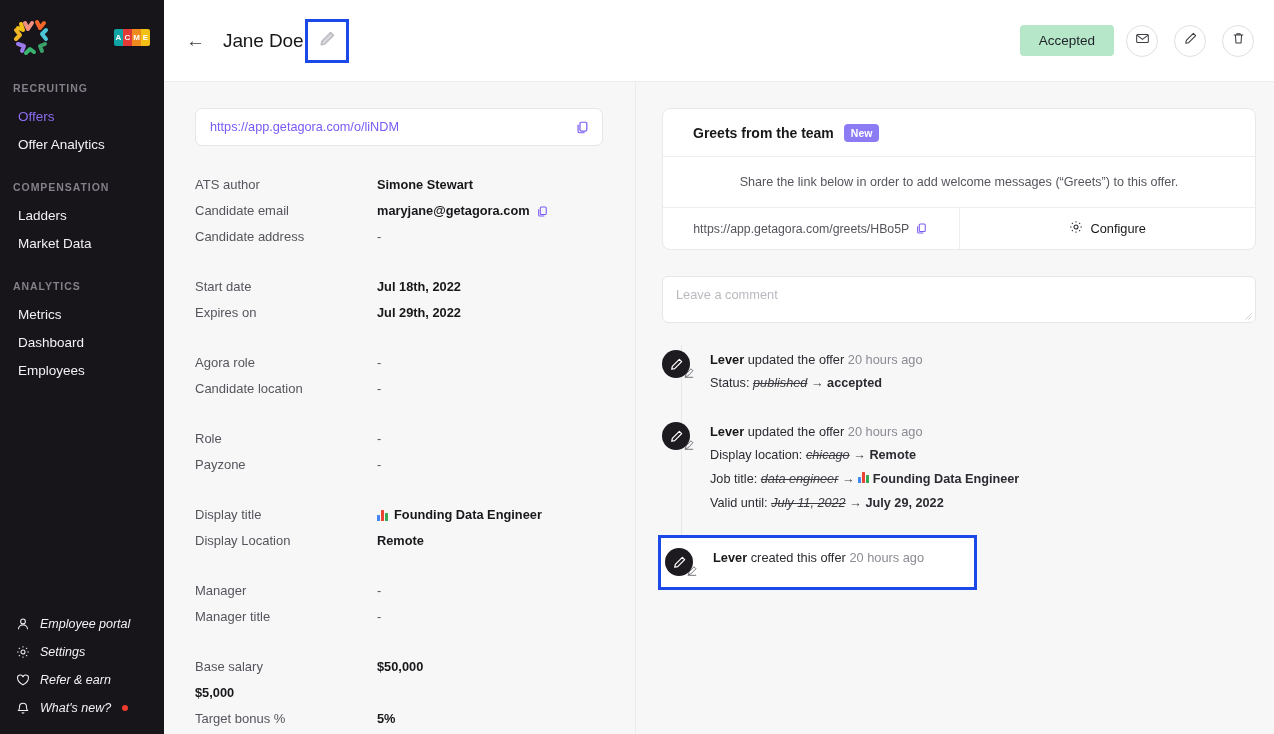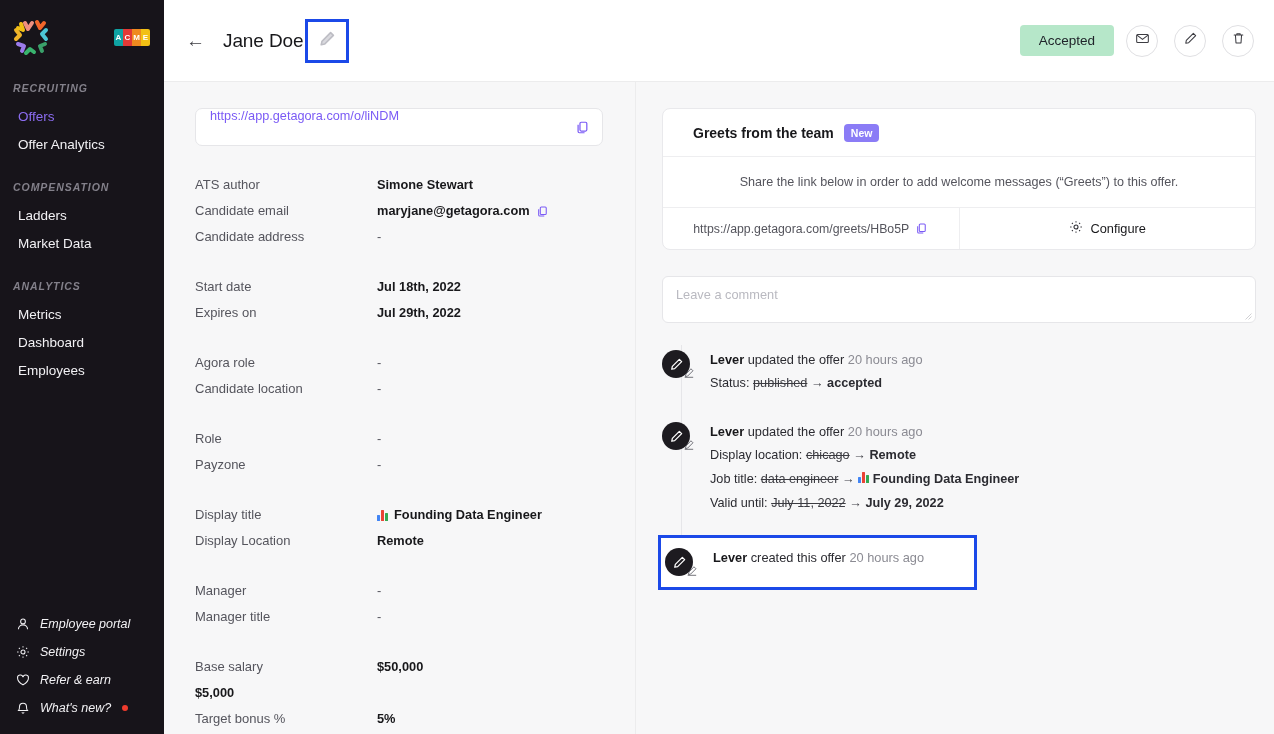--- a/index.html
+++ b/index.html
@@ -26,21 +26,20 @@
   }
   .acme-badge span {
     font-size: 8px; font-weight: bold; color: #fff;
     width: 9px; height: 17px; line-height: 17px; text-align: center;
     font-family: "Liberation Sans", sans-serif;
   }
   .sb-section {
     font-size: 10.5px; letter-spacing: 0.09em; color: #83808a;
     font-weight: bold; padding: 0 0 0 13px; margin-top: 22px; margin-bottom: 9px;
     text-transform: uppercase;
-    font-style: italic;
   }
   .sb-section.first { margin-top: 24px; }
   .sb-item {
     font-size: 13.5px; color: #f2f1f4; padding: 5px 0 5px 18px;
     cursor: pointer; line-height: 18px;
   }
   .sb-item.active { color: #8b6cf0; }
 
   .sb-bottom { position: absolute; bottom: 12px; left: 0; width: 164px; font-style: italic; }
   .sb-bitem {
@@ -78,21 +77,21 @@
 
   .body { flex: 1; display: flex; min-height: 0; overflow: hidden; }
 
   
   .left-col {
     width: 472px; flex: 0 0 472px; border-right: 1px solid #ececed;
     padding: 26px 32px 0 31px; overflow: hidden; background: #f7f7f8;
   }
   .url-box {
     background: #ffffff; border: 1px solid #e6e6e9; border-radius: 7px;
-    height: 38px; display: flex; padding: 0 12px 0 14px;
+    height: 38px; display: flex; align-items: center; padding: 0 12px 0 14px;
   }
   .url-text { font-size: 12.7px; color: #7a5af5; flex: 1; overflow: hidden; white-space: nowrap; cursor: pointer; }
   .copy-ico { cursor: pointer; display: flex; align-items: center; }
 
   .fields { margin-top: 26px; }
   .frow { display: flex; align-items: flex-start; min-height: 26px; }
   .flabel { width: 182px; flex: 0 0 182px; font-size: 13px; color: #55555d; line-height: 26px; }
   .fvalue { font-size: 12.8px; color: #18181b; font-weight: bold; line-height: 26px; display: flex; align-items: center; gap: 6px; text-align: center; }
   .fvalue.dash { font-weight: normal; color: #55555d; }
   .gap { height: 24px; }
@@ -141,21 +140,21 @@
     width: 28px; height: 28px; flex: 0 0 28px; border-radius: 50%;
     background: #1d1b20; display: flex; align-items: center; justify-content: center;
     position: relative; z-index: 2; margin-top: 1px;
   }
   .avatar .pen-badge { position: absolute; right: -5px; bottom: -5px; }
   .feed-content { padding-top: 2px; min-width: 0; }
   .feed-title { font-size: 12.8px; color: #2b2b31; line-height: 18px; }
   .feed-title b { font-weight: bold; color: #18181b; }
   .feed-title .time { color: #8b8b93; }
   .feed-change { font-size: 12.7px; color: #2b2b31; line-height: 19px; margin-top: 5px; }
-  .feed-change .old { text-decoration: line-through; color: #3b3b41; }
+  .feed-change .old { text-decoration: line-through; color: #3b3b41; font-style: italic; }
   .feed-change b { font-weight: bold; }
   .arrow { color: #3b3b41; }
 </style>
 </head>
 <body>
 
 <div class="app">
 
   <aside class="sidebar">
     <div class="sb-top">

